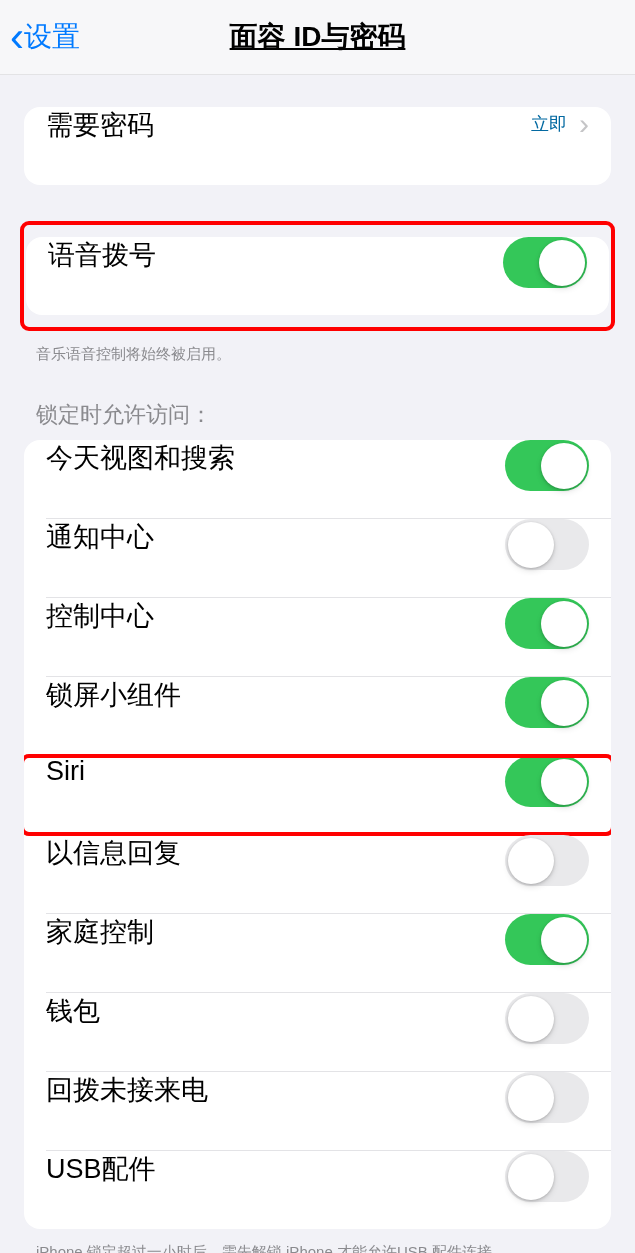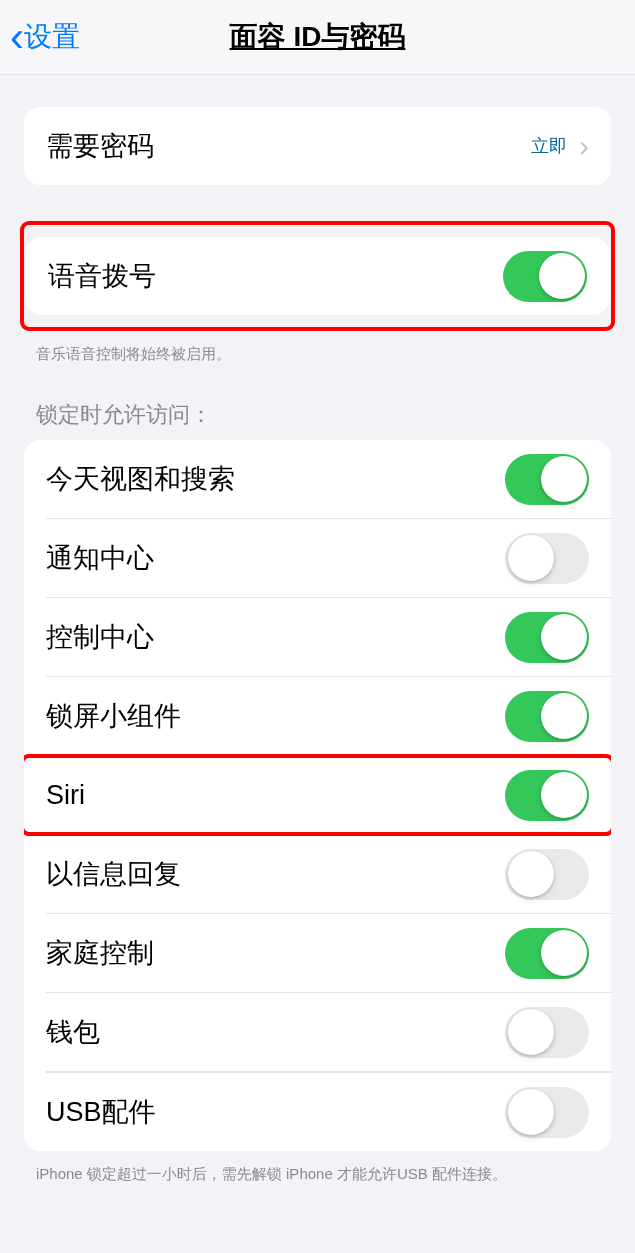--- a/index.html
+++ b/index.html
@@ -53,21 +53,21 @@
       background: #ffffff;
       border-radius: 16px;
       margin: 36px 24px 0 24px;
       overflow: hidden;
     }
     .first-group {
       margin-top: 32px;
     }
     .row {
       display: flex;
-      align-items: center;
+      align-items: flex-start;
       justify-content: space-between;
       padding: 0 22px;
       min-height: 78px;
     }
     .row-label {
       font-size: 27px;
       color: #000;
       font-weight: 400;
     }
     .row-value {
@@ -234,20 +234,26 @@
         </div>
       </div>
       <div class="separator"></div>
       <div class="row">
         <span class="row-label">钱包</span>
         <div class="toggle off">
           <div class="knob"></div>
         </div>
       </div>
       <div class="separator"></div>
+      <div class="row">
+        <span class="row-label">回拨未接来电</span>
+        <div class="toggle off">
+          <div class="knob"></div>
+        </div>
+      </div>
       <div class="separator"></div>
       <div class="row">
         <span class="row-label">USB配件</span>
         <div class="toggle off">
           <div class="knob"></div>
         </div>
       </div>
     </div>
 
   <div class="footer-text">iPhone 锁定超过一小时后，需先解锁 iPhone 才能允许USB 配件连接。</div>

